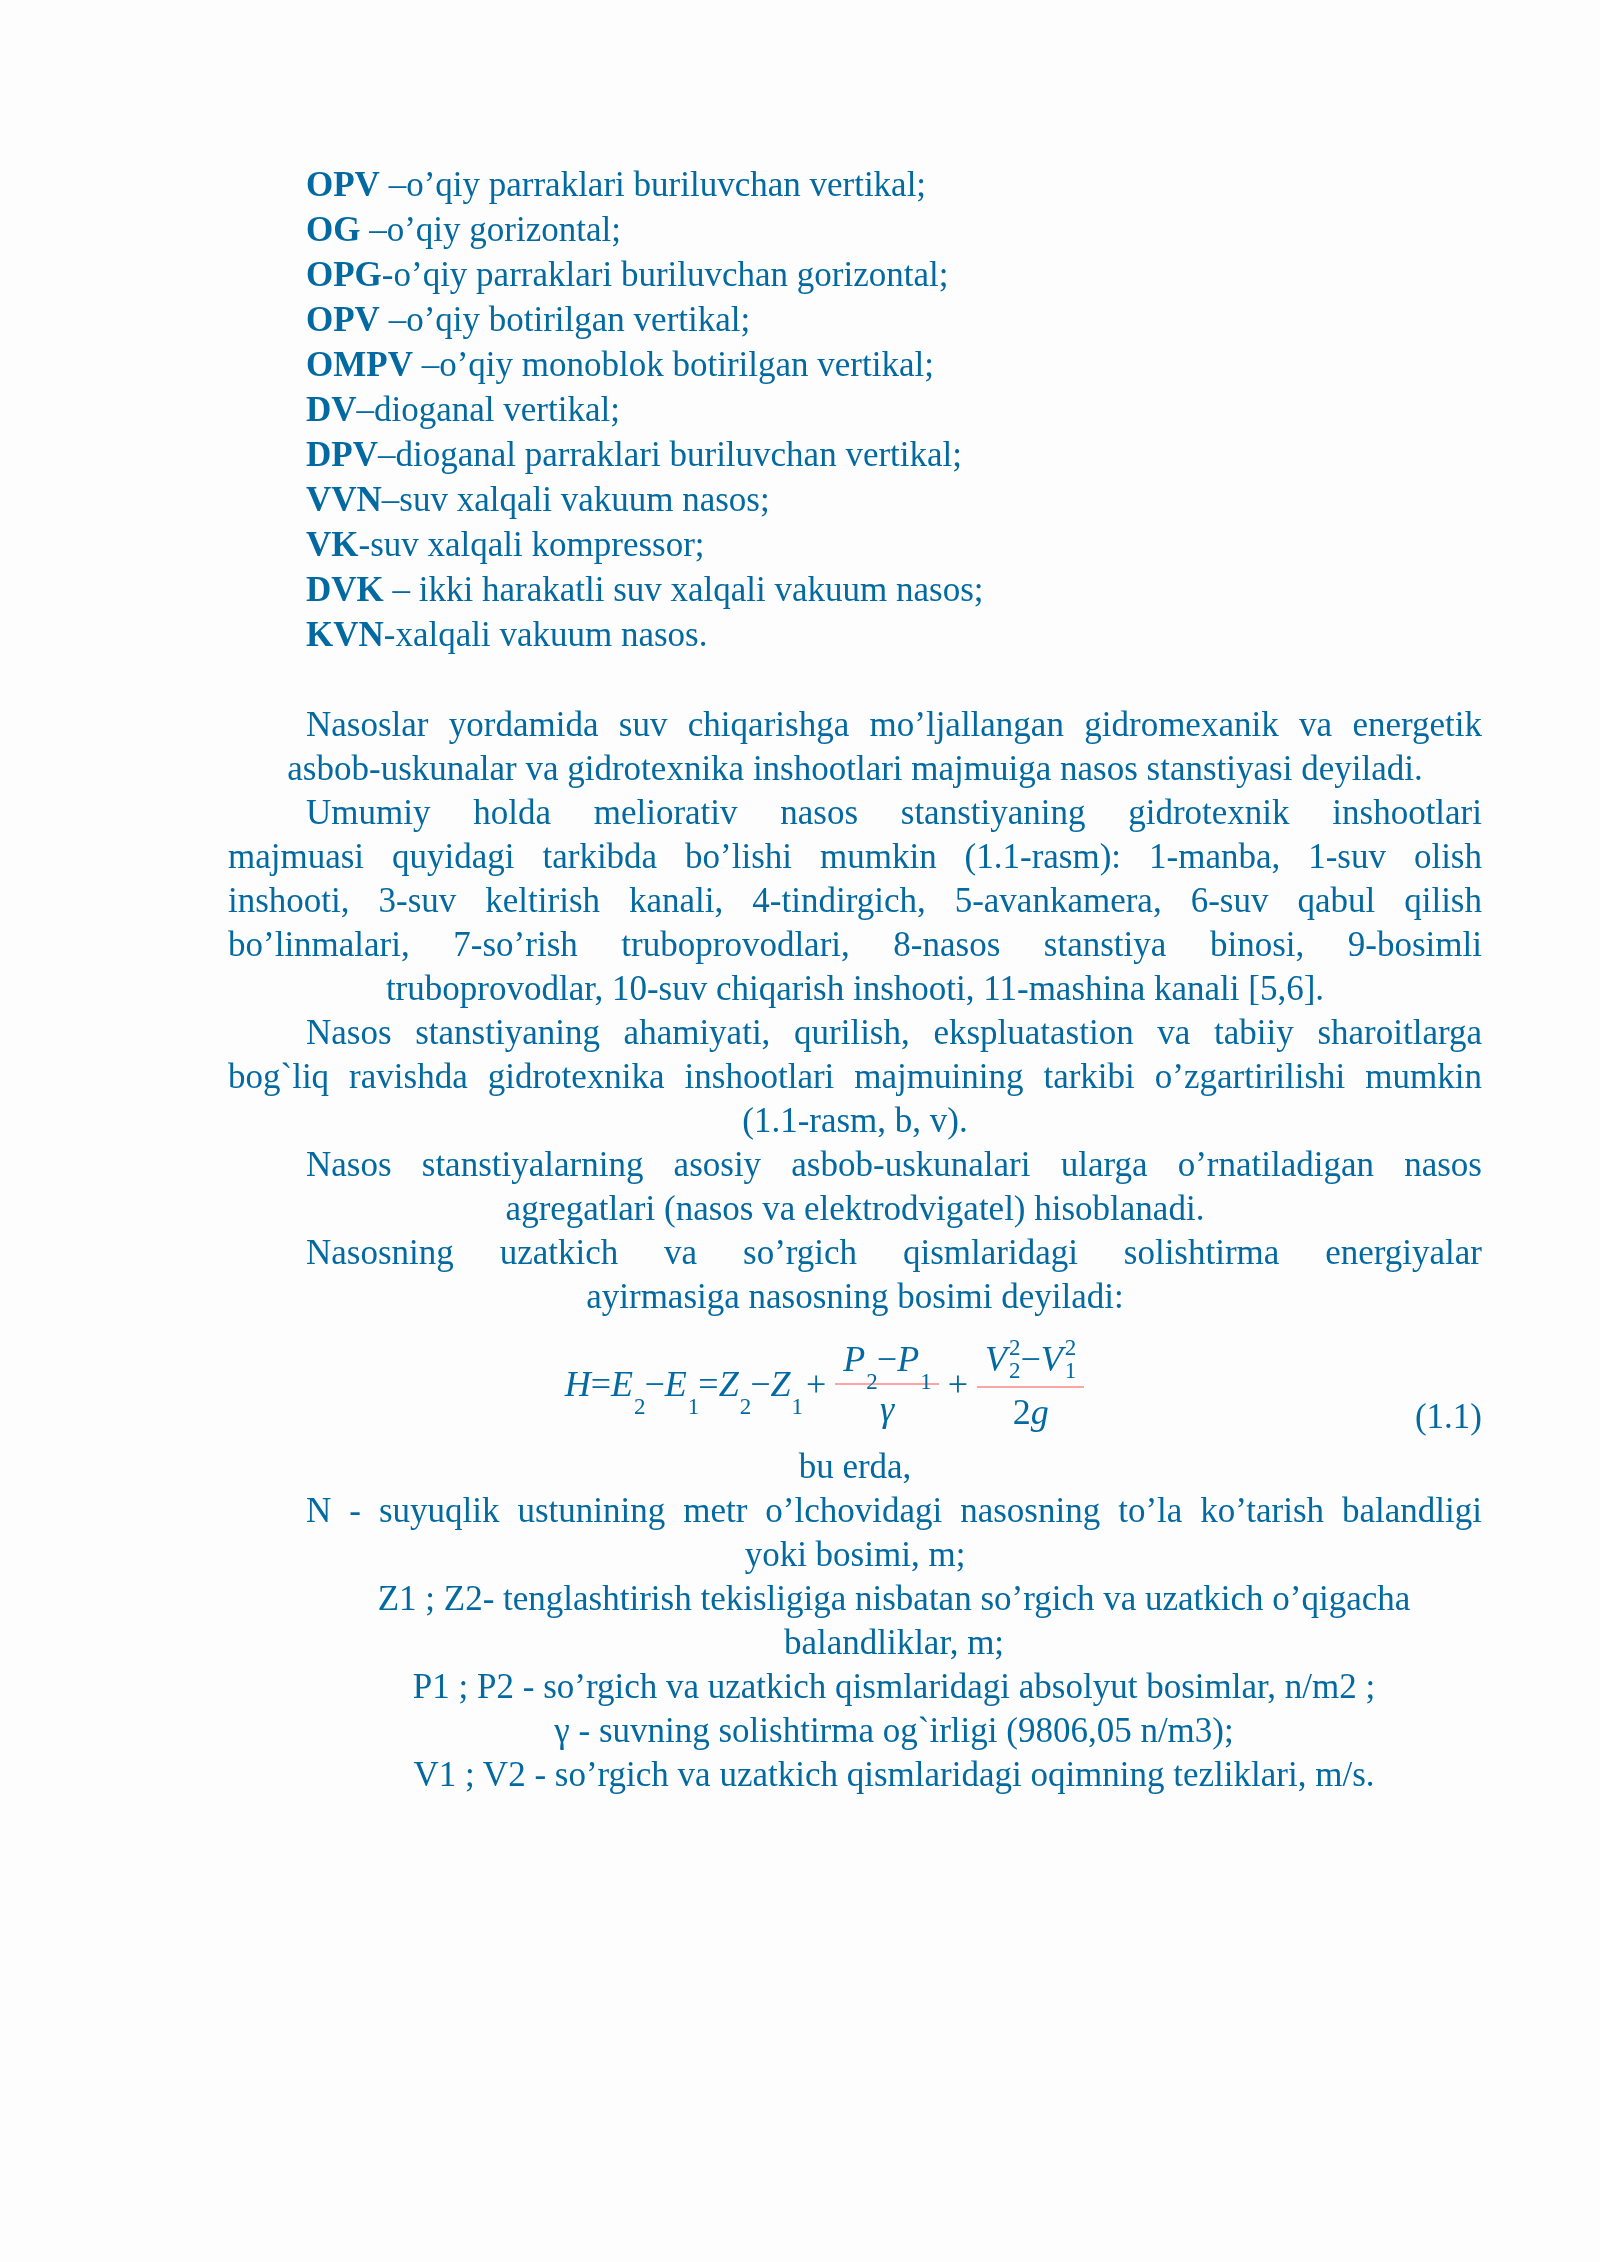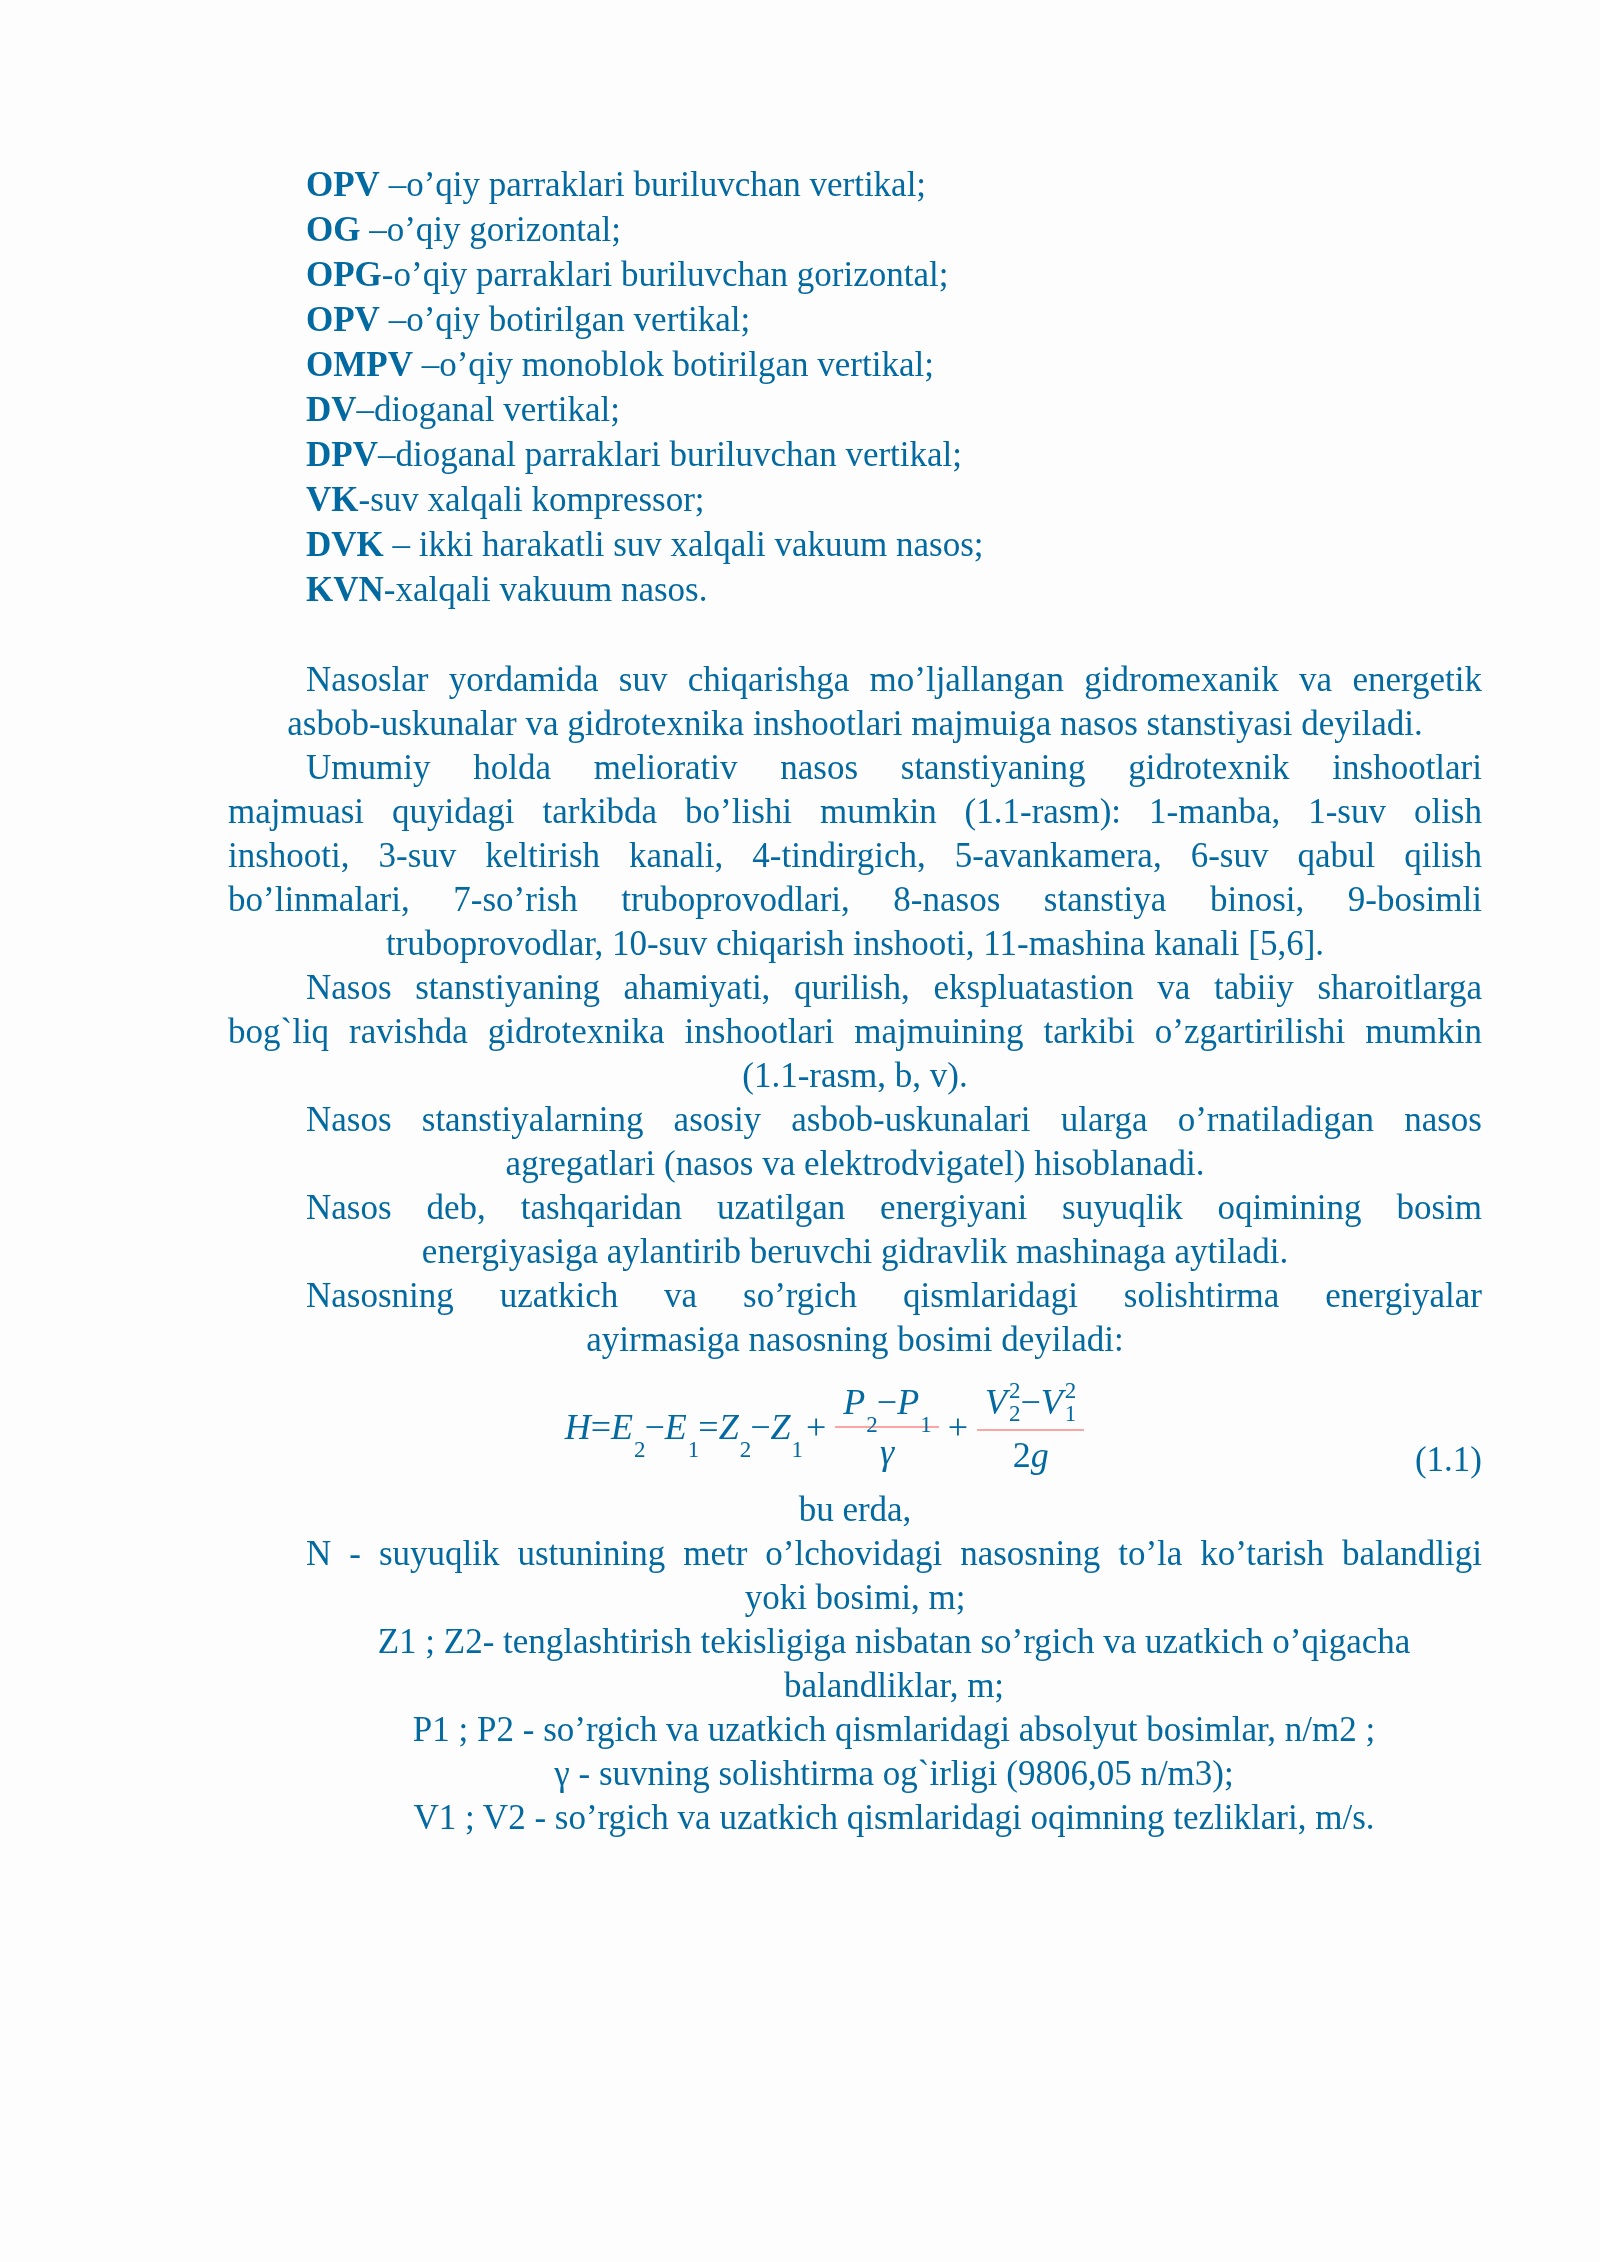--- a/index.html
+++ b/index.html
@@ -98,20 +98,21 @@
   <div class="content">
 
     <section class="abbr-list">
       <div class="li"><b>OPV</b><span> –o’qiy parraklari buriluvchan vertikal;</span></div>
       <div class="li"><b>OG</b><span> –o’qiy gorizontal;</span></div>
       <div class="li"><b>OPG</b><span>-o’qiy parraklari buriluvchan gorizontal;</span></div>
       <div class="li"><b>OPV</b><span> –o’qiy botirilgan vertikal;</span></div>
       <div class="li"><b>OMPV</b><span> –o’qiy monoblok botirilgan vertikal;</span></div>
       <div class="li"><b>DV</b><span>–dioganal vertikal;</span></div>
       <div class="li"><b>DPV</b><span>–dioganal parraklari buriluvchan vertikal;</span></div>
+      <div class="li"><b>VVN</b><span>–suv xalqali vakuum nasos;</span></div>
       <div class="li"><b>VK</b><span>-suv xalqali kompressor;</span></div>
       <div class="li"><b>DVK</b><span> – ikki harakatli suv xalqali vakuum nasos;</span></div>
       <div class="li"><b>KVN</b><span>-xalqali vakuum nasos.</span></div>
     </section>
 
     <div class="vspace"></div>
 
     <section>
       <div class="para">
           <div class="tline just ind">Nasoslar yordamida suv chiqarishga mo’ljallangan gidromexanik va energetik</div>
@@ -125,24 +126,20 @@
           <div class="tline">truboprovodlar, 10-suv chiqarish inshooti, 11-mashina kanali [5,6].</div>
         </div>
       <div class="para">
           <div class="tline just ind">Nasos stanstiyaning ahamiyati, qurilish, ekspluatastion va tabiiy sharoitlarga</div>
           <div class="tline just">bog`liq ravishda gidrotexnika inshootlari majmuining tarkibi o’zgartirilishi mumkin</div>
           <div class="tline">(1.1-rasm, b, v).</div>
         </div>
       <div class="para">
           <div class="tline just ind">Nasos stanstiyalarning asosiy asbob-uskunalari ularga o’rnatiladigan nasos</div>
           <div class="tline">agregatlari (nasos va elektrodvigatel) hisoblanadi.</div>
-        </div>
-      <div class="para">
-          <div class="tline just ind">Nasos deb, tashqaridan uzatilgan energiyani suyuqlik oqimining bosim</div>
-          <div class="tline">energiyasiga aylantirib beruvchi gidravlik mashinaga aytiladi.</div>
         </div>
       <div class="para">
           <div class="tline just ind">Nasosning uzatkich va so’rgich qismlaridagi solishtirma energiyalar</div>
           <div class="tline">ayirmasiga nasosning bosimi deyiladi:</div>
         </div>
     </section>
 
     <div class="formula-wrap">
       <div class="formula">
         <span class="eline"><i>H</i><span>=</span><i>E</i><sub>2</sub><span>−</span><i>E</i><sub>1</sub><span>=</span><i>Z</i><sub>2</sub><span>−</span><i>Z</i><sub>1</sub><span class="op">+</span></span>

